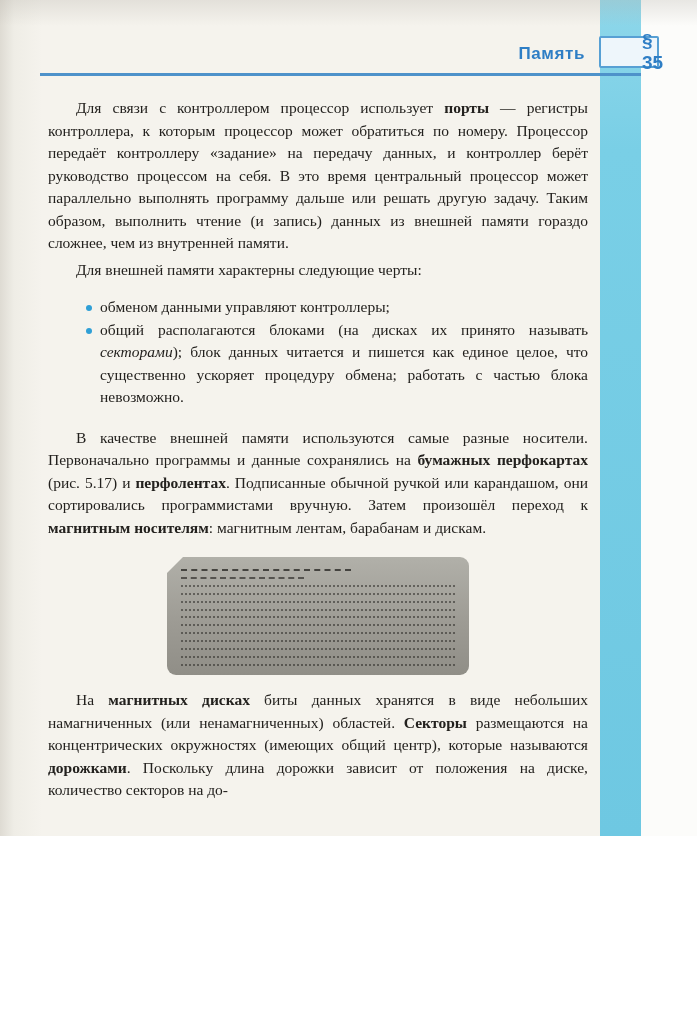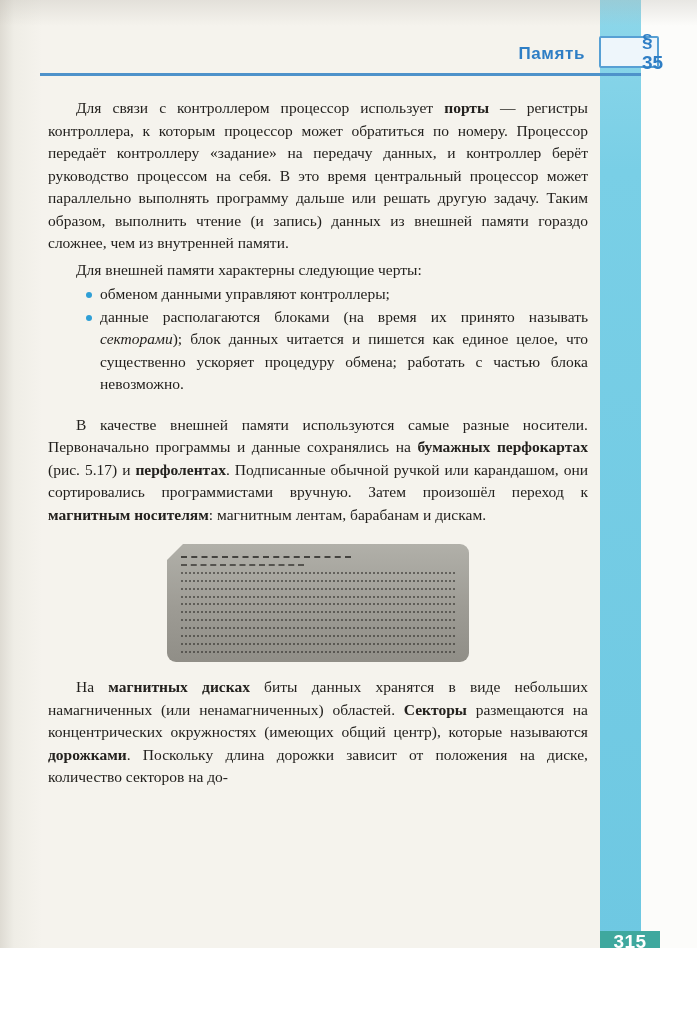--- a/index.html
+++ b/index.html
@@ -9,21 +9,21 @@
     --bullet-blue:#2f9fd6;
     --page-box-teal:#3fa89e;
     --text:#23211e;
     --paper:#f5f3ed;
   }
   html,body{margin:0;padding:0;}
   body{font-family:"Liberation Serif","DejaVu Serif",serif;}
 
   .scan{
     position:relative;
-    width:697px;height:948px;
+    width:697px;height:836px;
     background:linear-gradient(90deg,#dedbd3 0px,#efede6 14px,var(--paper,#f5f3ed) 42px);
     overflow:hidden;
     color:var(--text,#23211e);
   }
   .scan::after{ 
     content:"";position:absolute;left:0;top:0;right:0;height:26px;
     background:linear-gradient(180deg,rgba(180,176,168,.28),rgba(180,176,168,0));
     pointer-events:none;
   }
 
@@ -56,21 +56,21 @@
     background:var(--rule-blue,#4e92ca);
   }
 
   .body{
     position:absolute;left:48px;top:97px;width:540px;
     font-size:15.5px;line-height:22.5px;text-align:justify;
   }
   .para{margin:0;}
   .indent{text-indent:28px;}
   .p1{margin-bottom:4px;}
-  .intro{margin-bottom:2px;}
+  .intro{margin-bottom:15px;}
   .p2{margin-bottom:4px;}
 
   .bullets{list-style:none;margin:2px 0 18px 0;padding:0;}
   .bullets li{
     position:relative;padding-left:52px;text-align:justify;
   }
   .bullets li::before{
     content:"";position:absolute;left:38px;top:9px;width:6px;height:6px;
     border-radius:50%;background:var(--bullet-blue,#2f9fd6);
   }
@@ -116,21 +116,21 @@
   <div class="rule"></div>
 
   <div class="body">
 
     <p class="para indent p1"><span>Для связи с контроллером процессор использует </span><span style="font-weight: bold;">порты</span><span> — регистры контроллера, к которым процессор может обратиться по номеру. Процессор передаёт контроллеру «задание» на передачу данных, и контроллер берёт руководство процессом на себя. В это время центральный процессор может параллельно выполнять программу дальше или решать другую задачу. Таким образом, выполнить чтение (и запись) данных из внешней памяти гораздо сложнее, чем из внутренней памяти.</span></p>
 
     <p class="para indent intro"><span>Для внешней памяти характерны следующие черты:</span></p>
 
     <ul class="bullets">
       <li><span>обменом данными управляют контроллеры;</span></li>
-      <li><span>данные располагаются блоками (на время их принято называть </span><span style="font-style: italic;">секторами</span><span>); блок данных читается и пишется как единое целое, что существенно ускоряет процедуру обмена; работать с частью блока невозможно.</span></li>
+      <li><span>общий располагаются блоками (на дисках их принято называть </span><span style="font-style: italic;">секторами</span><span>); блок данных читается и пишется как единое целое, что существенно ускоряет процедуру обмена; работать с частью блока невозможно.</span></li>
     </ul>
 
     <p class="para indent p2"><span>В качестве внешней памяти используются самые разные носители. Первоначально программы и данные сохранялись на </span><span style="font-weight: bold;">бумажных перфокартах</span><span> (рис. 5.17) и </span><span style="font-weight: bold;">перфолентах</span><span>. Подписанные обычной ручкой или карандашом, они сортировались программистами вручную. Затем произошёл переход к </span><span style="font-weight: bold;">магнитным носителям</span><span>: магнитным лентам, барабанам и дискам.</span></p>
 
     <figure class="figure">
       <div class="punch-card">
         <span class="pc-row first"></span>
         <span class="pc-row second"></span>
         <span class="pc-row"></span>
         <span class="pc-row"></span>

